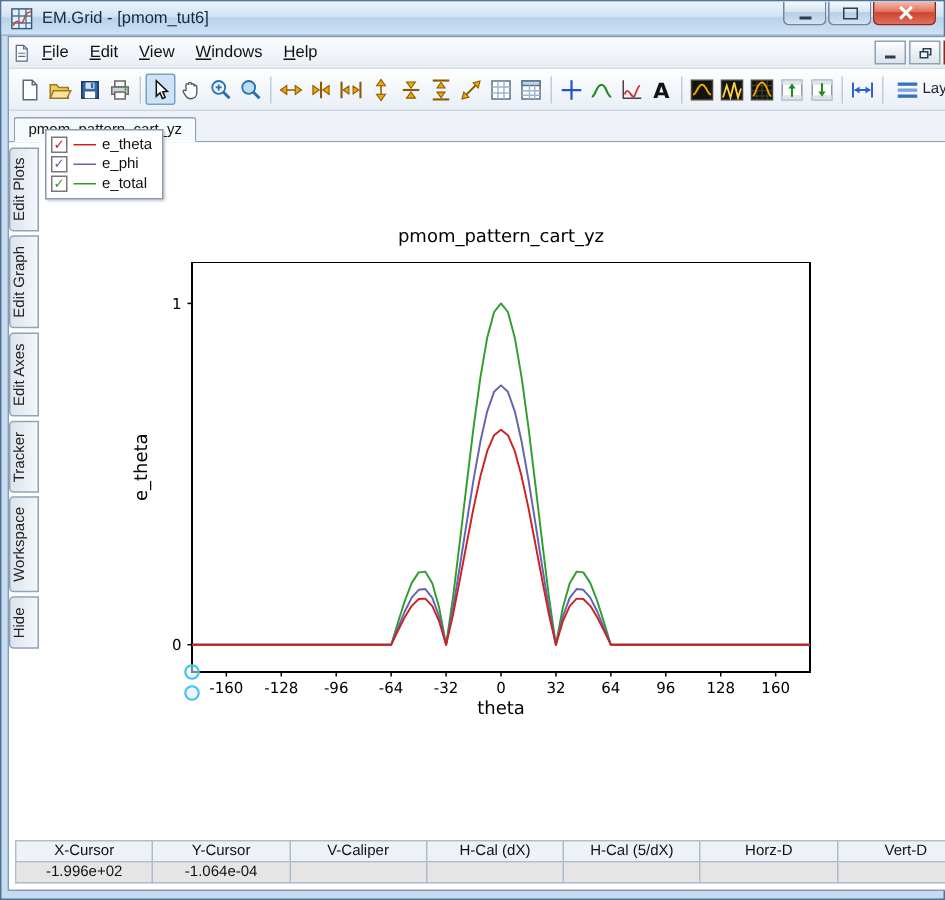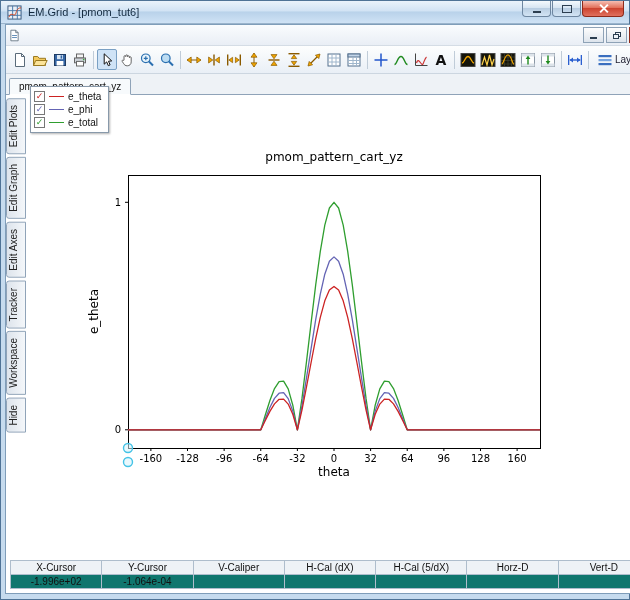--- a/index.html
+++ b/index.html
@@ -52,21 +52,21 @@
   svg text{font-family:"DejaVu Sans","Liberation Sans",sans-serif;}
   
   .legend{position:absolute;left:24px;top:-9px;z-index:5;background:#fff;border:1px solid #8899aa;box-shadow:1px 1px 2px rgba(0,0,0,.3);padding:3px 7px 3px 3px;}
   .lrow{display:flex;align-items:center;gap:4px;height:13px;}
   .lcheck{width:9px;height:9px;border:1px solid #777;background:#fff;display:flex;align-items:center;justify-content:center;font-size:9px;line-height:1;}
   .lline{width:15px;height:1px;}
   .llabel{font-size:10px;color:#111;}
   
   .status{flex:0 0 auto;margin:2px 4px 4px;}
   .status table{width:100%;border-collapse:collapse;table-layout:fixed;}
-  .status th,.status td{border:1px solid #aebdcc;font-size:10px;height:13px;text-align:center;font-weight:normal;padding:0 2px;background:#0f766e;color:#111;}
+  .status th,.status td{border:1px solid #aebdcc;font-size:10px;height:13px;text-align:center;font-weight:normal;padding:0 2px;background:#e5e5e5;color:#111;}
   .status th{background:#eef2f6;}
 </style>
 </head>
 <body>
 
 <div class="window">
 
   <div class="titlebar">
     <svg width="15" height="15" viewBox="0 0 16 16">
       <rect x="1" y="1" width="14" height="14" fill="#e8eef6" stroke="#33557a"></rect>
@@ -89,20 +89,27 @@
 
   <div class="frame">
     <div class="client">
 
       <div class="menubar">
         <svg width="13" height="13" viewBox="0 0 16 16">
           <path d="M3.5 1.5h6l3 3v10h-9z" fill="#fff" stroke="#5a6b7a"></path>
           <path d="M9.5 1.5v3h3" fill="none" stroke="#5a6b7a"></path>
           <path d="M5 8h6M5 10.5h6" stroke="#4477aa"></path>
         </svg>
+        <span style="display:flex;">
+            <span class="menu-item">File</span>
+            <span class="menu-item">Edit</span>
+            <span class="menu-item">View</span>
+            <span class="menu-item">Windows</span>
+            <span class="menu-item">Help</span>
+          </span>
         <div class="mdi-buttons">
           <div class="mdi-btn">
               <span class="glyph-minbar"></span>
             </div>
           <div class="mdi-btn">
               <span class="glyph-restore"></span>
             </div>
           <div class="mdi-btn mdi-close"></div>
         </div>
       </div>

